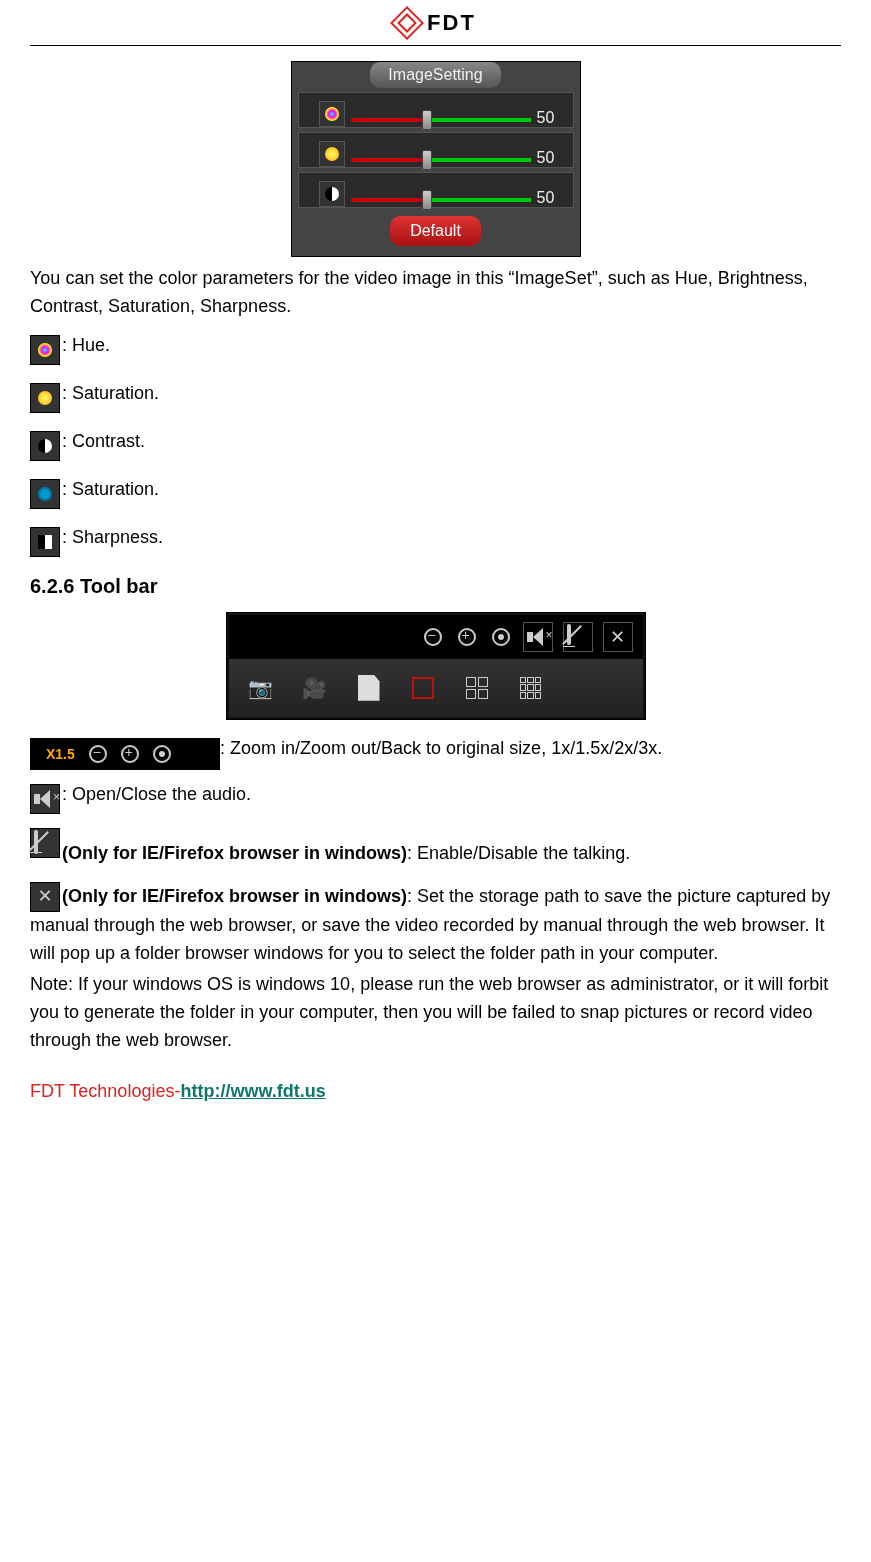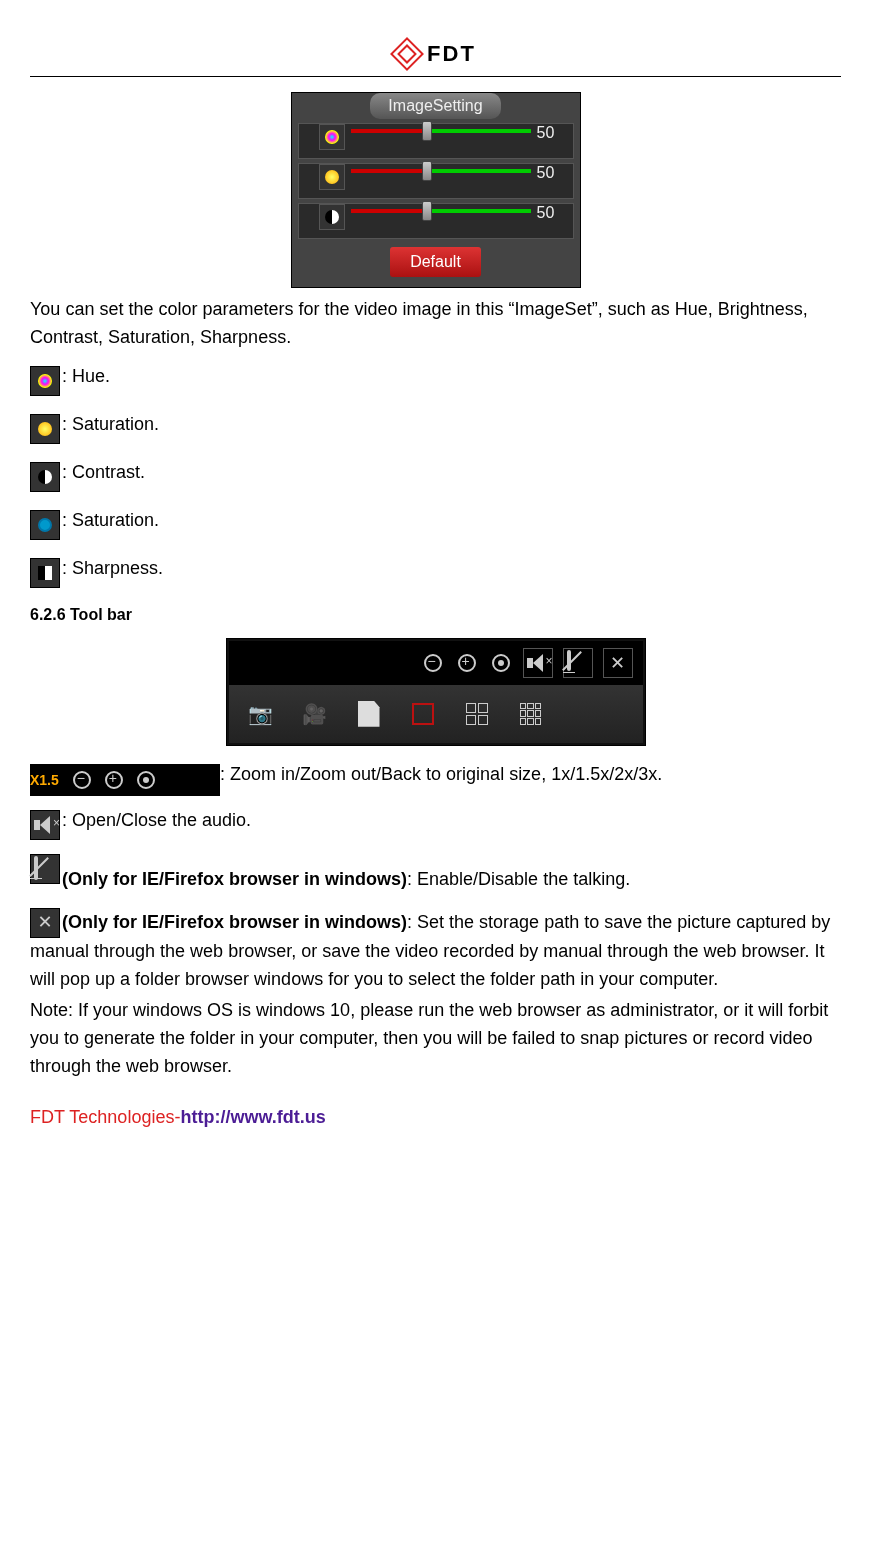--- a/index.html
+++ b/index.html
@@ -20,21 +20,20 @@
     border-bottom: 1px solid #000;
     margin-bottom: 15px;
   }
   .logo {
     display: inline-flex;
     align-items: center;
     gap: 4px;
     font-weight: bold;
     font-size: 22px;
     letter-spacing: 2px;
-    margin-top: 31px;
   }
   .logo-mark {
     width: 24px; height: 24px;
     display: inline-block;
     border: 2px solid #d22;
     transform: rotate(45deg);
     position: relative;
     margin-right: 4px;
   }
   .logo-mark::after {
@@ -58,21 +57,21 @@
   .imageset-btn {
     display: inline-block;
     background: linear-gradient(#888,#555);
     border-radius: 10px;
     padding: 4px 18px;
     color: #eee;
     font-size: 16px;
   }
   .slider-row {
     display: flex;
-    align-items: flex-start;
+    align-items: flex-end;
     background: #2a2a2a;
     border: 1px solid #555;
     margin: 4px 6px;
     height: 36px;
     padding: 0 20px;
   }
   .slider-icon {
     width: 26px; height: 26px;
     background: #333;
     border: 1px solid #555;
@@ -108,21 +107,21 @@
     color: #eee;
     font-size: 16px;
     text-align: left;
   }
   .default-row { text-align:center; margin-top:8px;}
   .default-btn {
     display:inline-block;
     background: linear-gradient(#d33,#a11);
     color:#fff;
     padding: 6px 20px;
-    border-radius:3px;
+    border-radius:10px;
     font-size:16px;
   }
 
   
   .para {
     font-size: 18px;
     line-height: 1.55;
     margin: 4px 0 14px 0;
   }
   .icon-line {
@@ -136,31 +135,31 @@
     border:1px solid #000;
     display:flex; align-items:center; justify-content:center;
     margin-right:2px;
     flex-shrink:0;
   }
   .inline-icon-wide {
     width: 190px; height: 32px;
     background:#000;
     display:flex; align-items:center;
     gap:14px;
-    padding:0 0;
+    padding:0 16px;
     flex-shrink:0;
   }
   .x15 { color:#fa0; font-weight:bold; font-size:14px;}
   .circ-btn { width:18px;height:18px;border:2px solid #ccc;border-radius:50%; position:relative;}
   .circ-minus::after{content:"−";color:#ccc;position:absolute;left:2px;top:-3px;font-size:14px;}
   .circ-plus::after{content:"+";color:#ccc;position:absolute;left:2px;top:-3px;font-size:14px;}
   .circ-dot::after{content:"";position:absolute;inset:4px;background:#ccc;border-radius:50%;}
 
   h2.section {
-    font-size: 16px;
+    font-size: 20px;
     font-weight: bold;
     margin: 18px 0 14px 0;
   }
 
   
   .toolbar-panel {
     width: 420px;
     margin: 0 auto 18px auto;
     background:#111;
     border:1px solid #000;
@@ -213,21 +212,21 @@
   .mic-ico::after{content:"";position:absolute;left:-6px;right:-6px;top:20px;height:1px;background:#ccc;}
   .mic-slash{position:absolute;width:26px;height:2px;background:#ccc;transform:rotate(-45deg);left:-8px;top:8px;}
   .tools-ico { font-size:18px;color:#ccc;}
 
   .bold { font-weight:bold; }
   .footer {
     margin-top: 26px;
     font-size: 18px;
   }
   .red { color:#d22; }
-  .blue { color:#4c1d95; }
+  .blue { color:#0f766e;text-decoration:underline; }
 </style>
 </head>
 <body>
 
 <div class="page">
   <div class="header">
     <span class="logo">
       <span class="logo-mark"></span>
       <span>FDT</span>
     </span>

